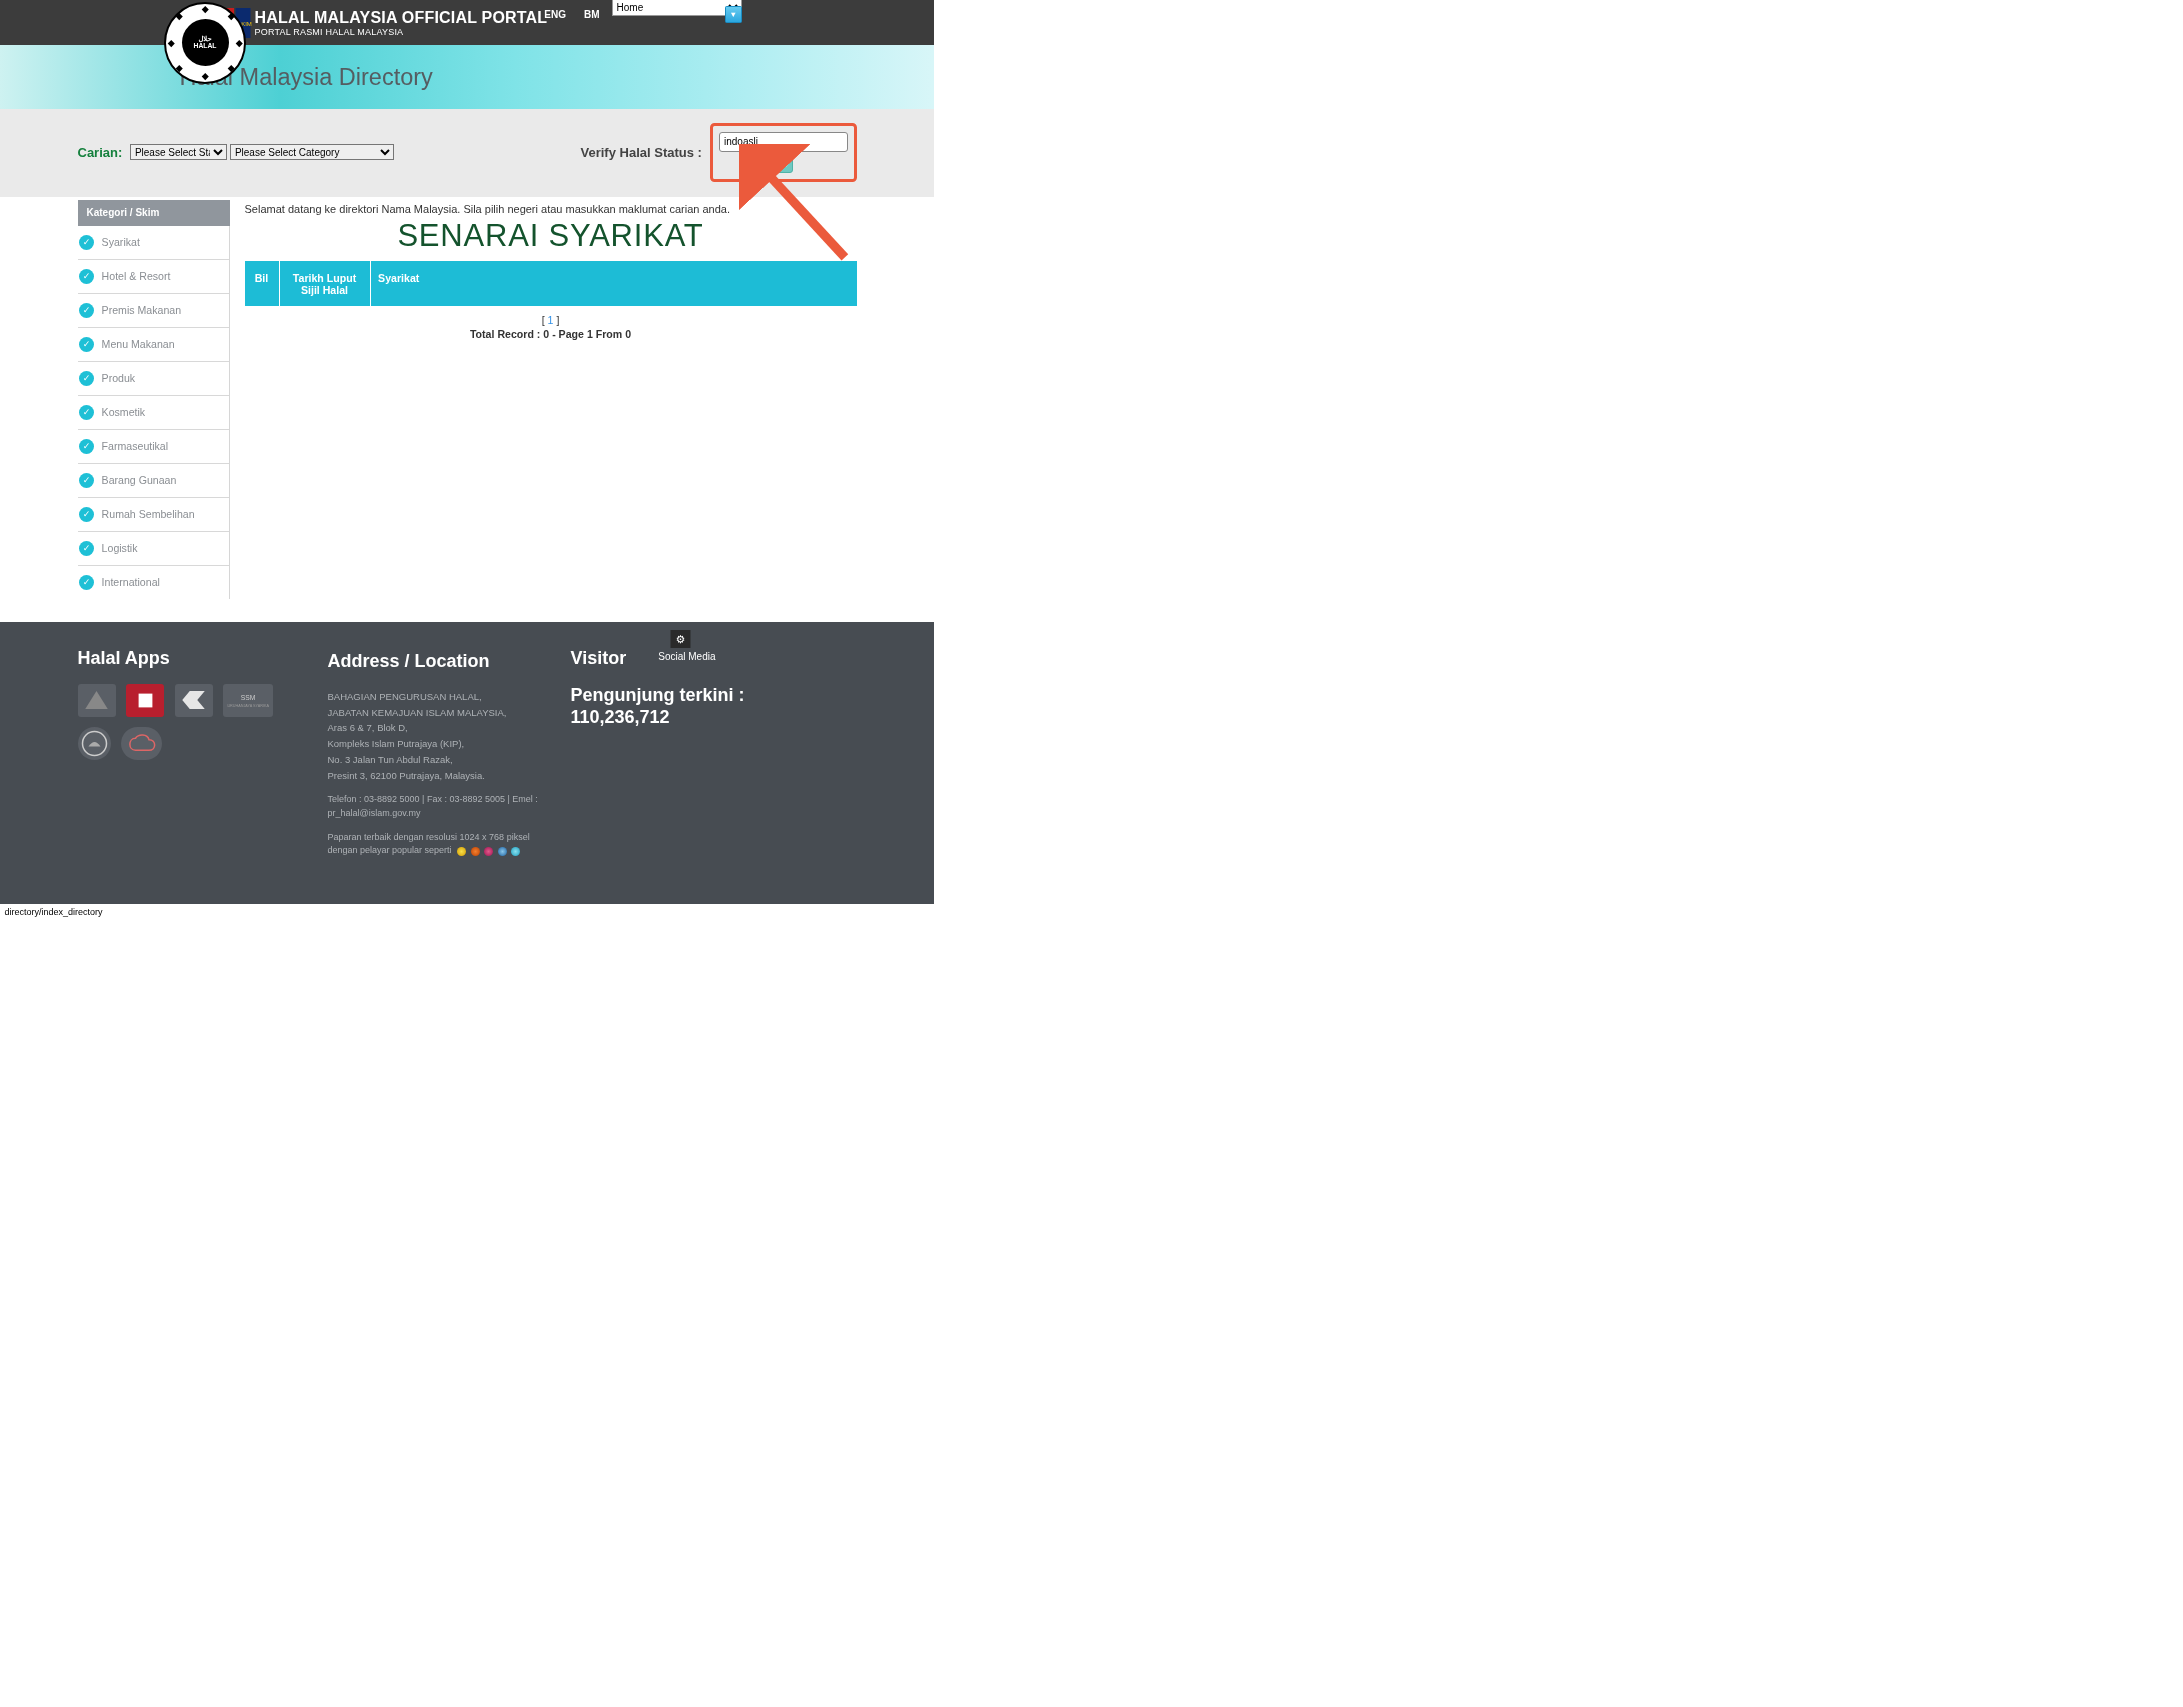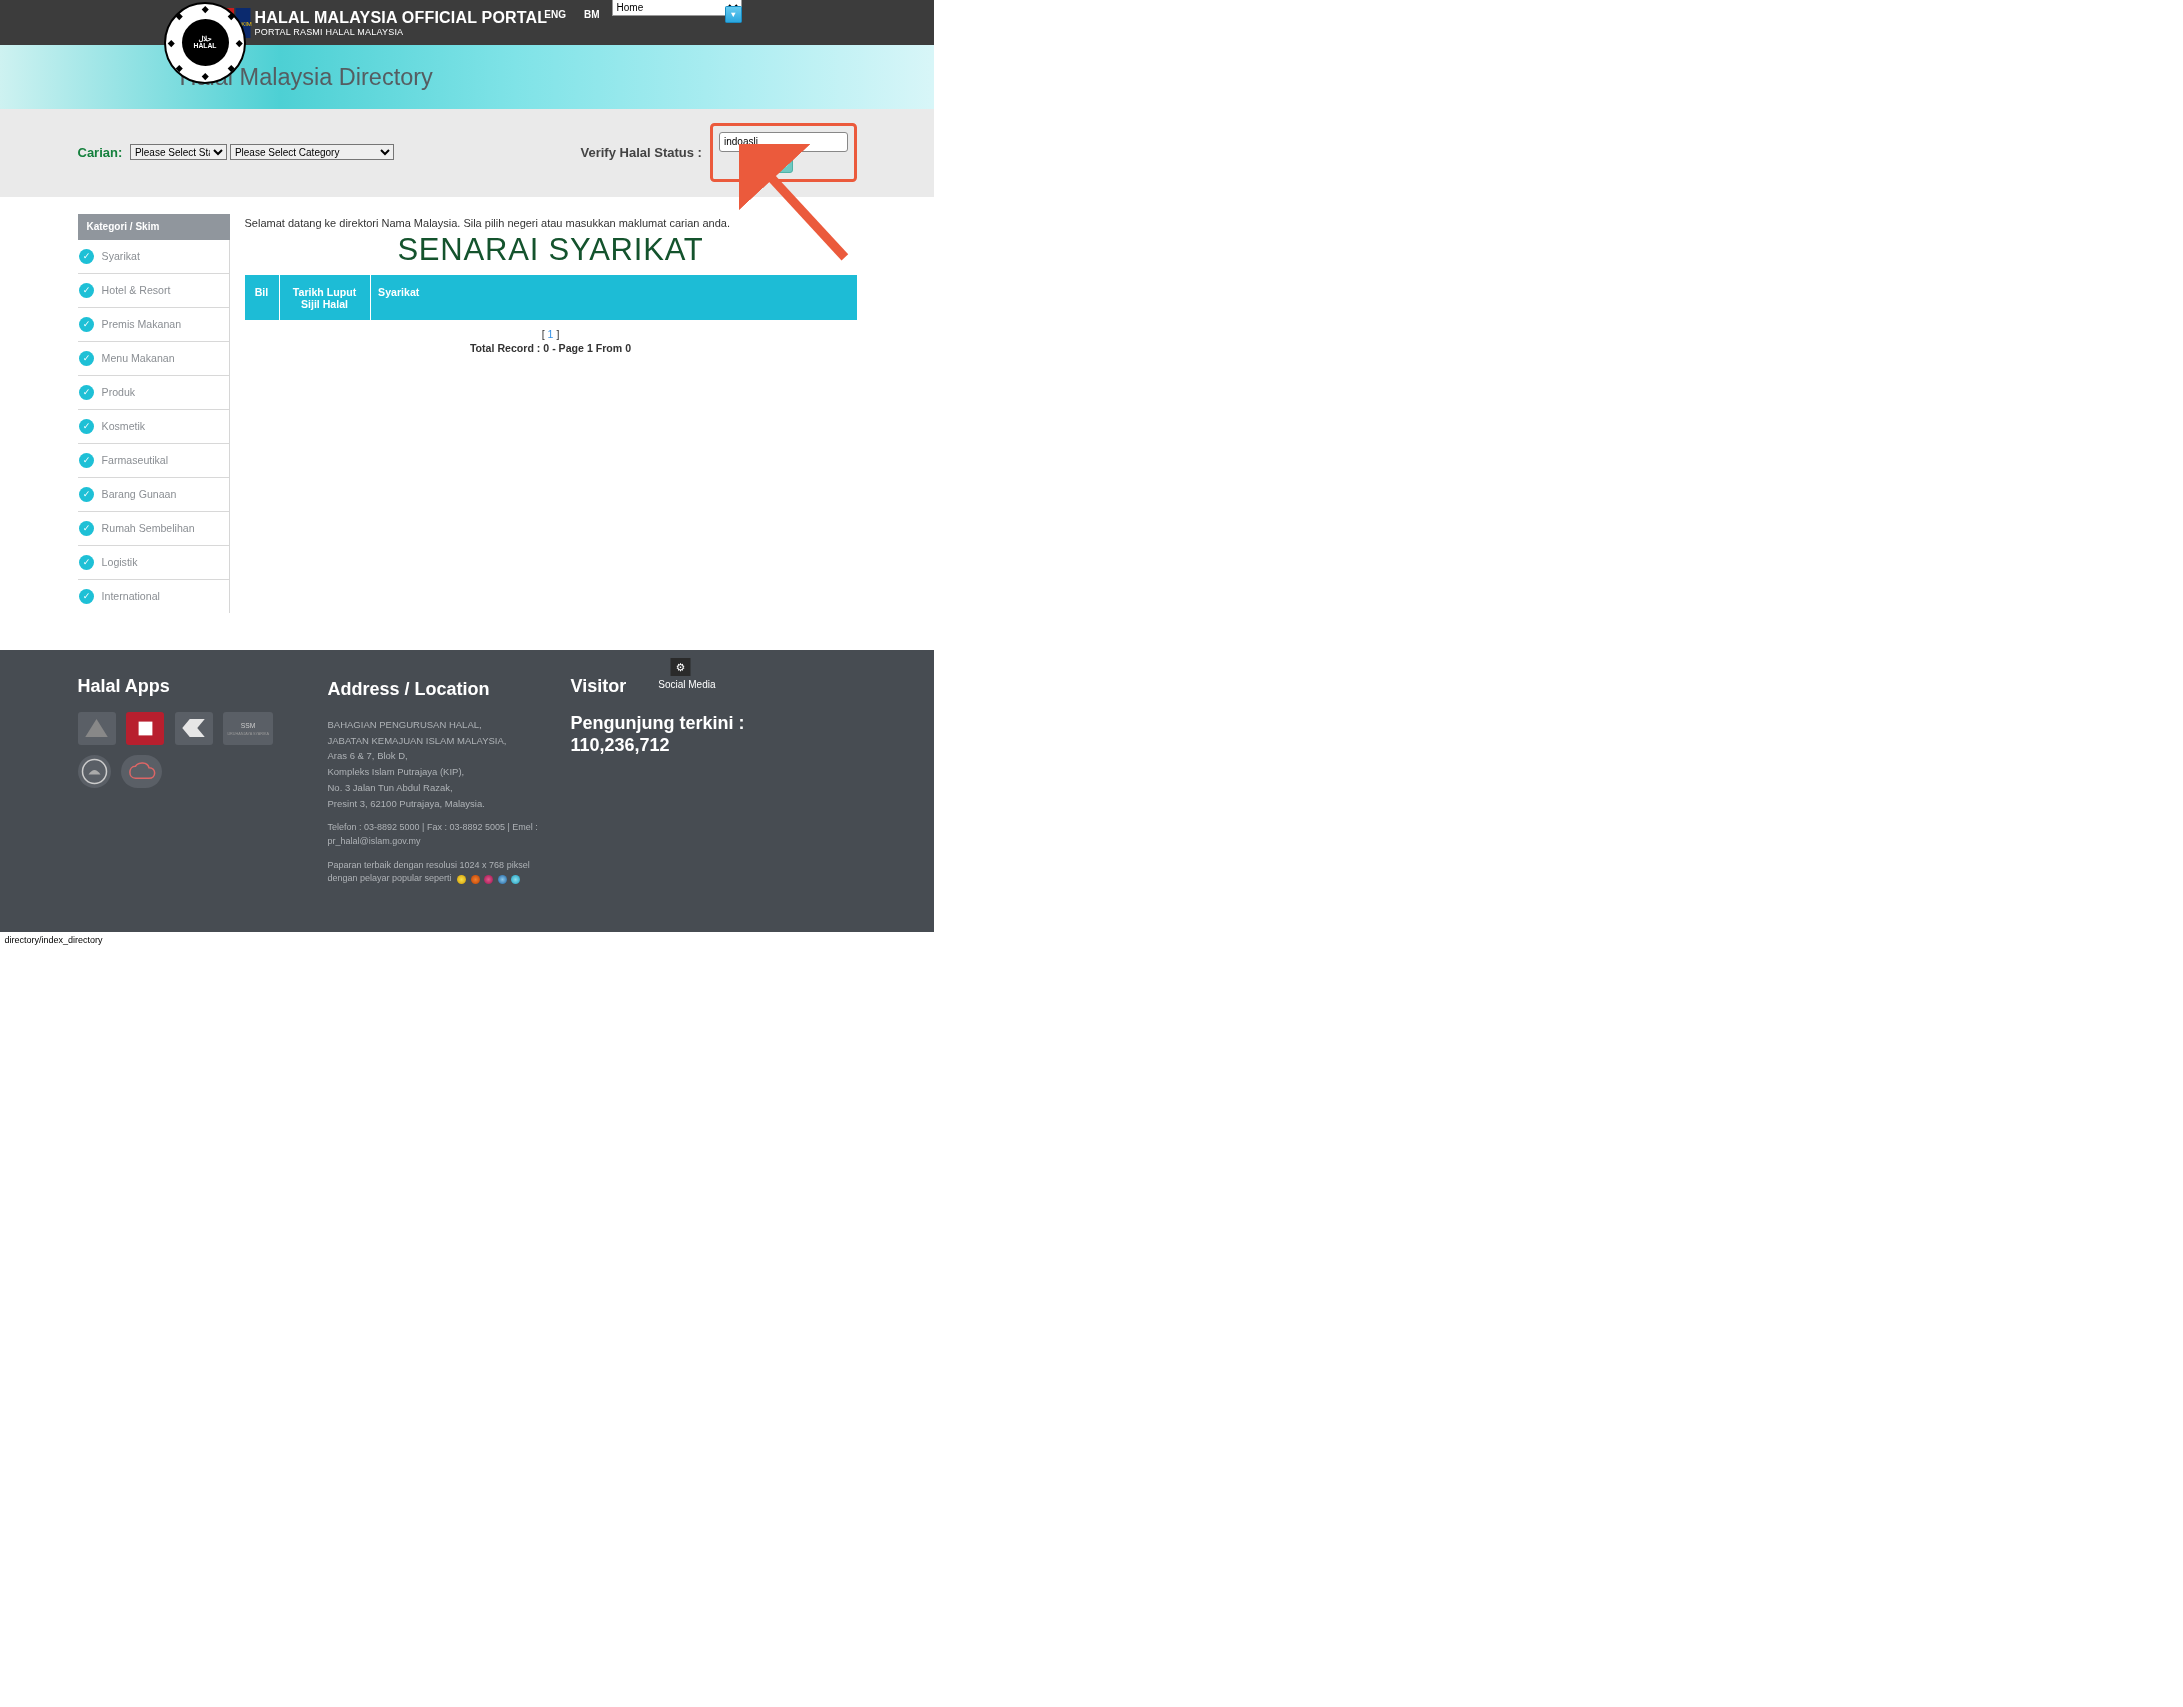--- a/index.html
+++ b/index.html
@@ -34,21 +34,21 @@
   select.filter-select { font-size:10px; height:16.7px; background:#efefef; border:0.8px solid #767676; }
   .state-select { width:97px; margin-right:3px; }
   .cat-select { width:164px; }
   .verify-label { font-size: 13px; font-weight: bold; color: #444; margin-left: auto; margin-right: 7.6px; }
   .search-box-wrap { position: relative; padding:6px; border:3px solid #eb5a3c; border-radius:4.5px; background:#eaeaea; }
   .search-input { width: 129px; height: 20.5px; border:0.8px solid #888; border-radius:3px; padding:0 4.5px; font-size:10px; outline:none; }
   .search-btn { width:20.5px; height:20.5px; border:0.8px solid #4fb3a7; border-radius:3px; background:#6ec8c1; color:#fff; display:inline-flex; align-items:center; justify-content:center; vertical-align:top; margin-left:-1.5px; cursor:pointer; }
   .search-flex { display:flex; align-items:center;flex-direction:column; }
 
   
-  .content { width:779px; margin: 14px auto; display:flex; gap:15px; padding-bottom: 23px; min-height:409px; }
+  .content { width:779px; margin: 0 auto; display:flex; gap:15px; padding-bottom: 23px; min-height:409px; }
   .sidebar { width: 152px; flex-shrink:0; }
   .sidebar-header { background:#90969d; color:#fff; padding:7.6px 9px; font-size:10px; font-weight:bold; margin-top:3px; }
   .sidebar-list { border-right:0.8px solid #d6d6d6; }
   .sidebar-item { display:flex; align-items:center; padding:9px 3px 9px 1.5px; border-bottom:0.8px solid #d8d8d8; gap:7.6px; cursor:pointer; }
   .sidebar-item:last-child { border-bottom:none; }
   .check-icon { width:15px; height:15px; border-radius:50%; background:#1ec0d6; display:flex; align-items:center; justify-content:center; color:#fff; font-size:9px; flex-shrink:0; }
   .sidebar-label { color:#8a8e93; font-size:10.6px; }
 
   .main { flex:1; padding-top: 6px; }
   .welcome { font-size:11px; color:#333; margin-bottom:3px; }

